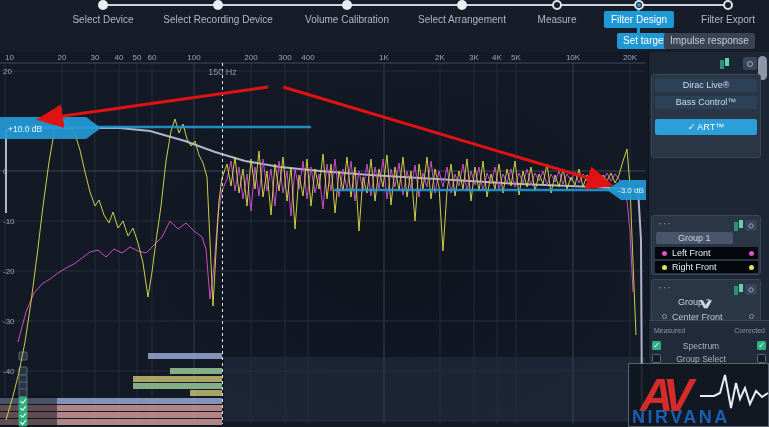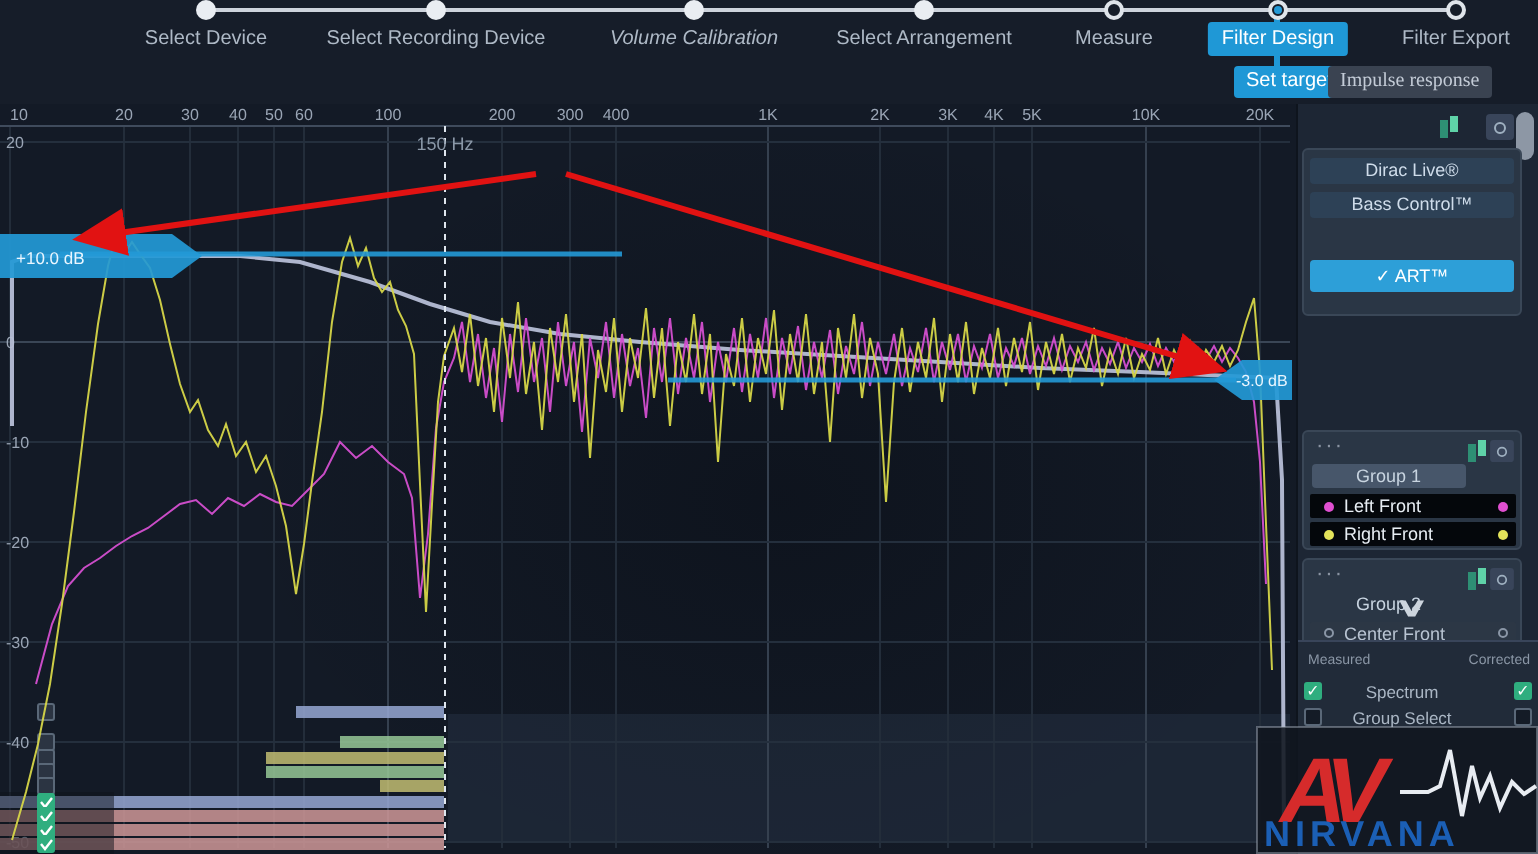--- a/index.html
+++ b/index.html
@@ -25,21 +25,21 @@
   #sidebar{position:absolute;left:648px;top:52px;width:121px;height:375px;background:#1d2634;border-left:1px solid #0e141d;z-index:2;}
   .sb-icon-squares{position:absolute;width:12px;height:12px;}
   .sb-icon-squares i{position:absolute;display:block;}
   .sb-icon-squares .a{left:0;top:2px;width:4px;height:9px;background:#2e8f74;}
   .sb-icon-squares .b{left:5px;top:0;width:4px;height:8px;background:#5fd3a8;}
   .sb-gear{position:absolute;width:14px;height:13px;background:#39455a;border-radius:2px;}
   .sb-gear::after{content:"";position:absolute;left:4px;top:3.5px;width:6px;height:6px;border-radius:50%;border:1.5px solid #9fb0c0;box-sizing:border-box;}
   .scroll-thumb{position:absolute;left:109px;width:9px;height:24px;border-radius:5px;background:#8d97a5;}
   .card{position:absolute;left:2px;width:110px;background:#2a3645;border:1px solid #3a4757;border-radius:3px;box-sizing:border-box;}
   .techbtn{margin:4px 3px 0 3px;height:13px;line-height:13px;text-align:center;font-size:9px;color:#cfdcea;background:#2d4156;border-radius:2px;white-space:nowrap;overflow:hidden;}
-  .techbtn.active{background:#2d9fd8;color:#fff;height:16px;line-height:16px;margin-top:21px;}
+  .techbtn.active{background:#2d9fd8;color:#fff;height:16px;line-height:16px;margin-top:10px;}
   .dots{position:absolute;left:6px;top:3px;font-size:11px;letter-spacing:1px;color:#8a94a2;line-height:8px;}
   .gname{position:absolute;left:4px;font-size:9px;color:#c8d4e0;padding:1px 22px;border-radius:2px;white-space:nowrap;}
   .gname.sel{background:#47566a;}
   .gname.green{background:#8fc98f;color:#1d2a1d;}
   .spkrow{position:absolute;left:3px;width:103px;height:12px;border-radius:1px;font-size:9px;line-height:12px;color:#e8eef4;}
   .spkrow.meas{background:#04070b;}
   .spkrow.unmeas{background:#2c3745;color:#b9c4d2;}
   .spkdot{position:absolute;top:3.5px;width:5px;height:5px;border-radius:50%;}
   .spkring{position:absolute;top:3px;width:5px;height:5px;border-radius:50%;border:1px solid #8a96a6;box-sizing:border-box;}
   .chev{position:absolute;left:52px;color:#cdd5de;font-size:13px;font-weight:bold;transform:scaleX(1.8);}
@@ -58,31 +58,31 @@
 <div id="app">
 
 <div id="nav">
       <div class="stepline" style="left: 103px; width: 625px;"></div>
       <div id="connector"></div>
       <div class="stepdot done" style="left: 98px;"></div>
       <div class="steplabel " style="left: 103px;">Select Device</div>
       <div class="stepdot done" style="left: 213px;"></div>
       <div class="steplabel " style="left: 218px;">Select Recording Device</div>
       <div class="stepdot done" style="left: 342px;"></div>
-      <div class="steplabel " style="left: 347px; font-style: italic;">Volume Calibration</div>
+      <div class="steplabel " style="left: 347px;">Volume Calibration</div>
       <div class="stepdot done" style="left: 457px;"></div>
       <div class="steplabel " style="left: 462px;">Select Arrangement</div>
       <div class="stepdot todo" style="left: 552px;"></div>
       <div class="steplabel " style="left: 557px;">Measure</div>
       <div class="stepdot current" style="left: 634px;"></div>
       <div class="steplabel current" style="left: 639px;">Filter Design</div>
       <div class="stepdot todo" style="left: 723px;"></div>
       <div class="steplabel " style="left: 728px;">Filter Export</div>
       <div class="subtab active" style="left: 617px;">Set target</div>
-      <div class="subtab inactive" style="left: 664px; font-family: Liberation Serif, serif;">Impulse response</div>
+      <div class="subtab inactive" style="left: 664px;">Impulse response</div>
     </div>
 
 <svg id="chart" width="648" height="375" viewBox="0 52 648 375">
       <defs>
         <radialGradient id="vig" cx="50%" cy="50%" r="50%">
           <stop offset="0%" stop-color="rgba(5,8,14,0.35)"></stop>
           <stop offset="100%" stop-color="rgba(5,8,14,0)"></stop>
         </radialGradient>
         <marker id="arrow" markerWidth="9" markerHeight="8" refX="7" refY="4" orient="auto">
           <path d="M0,0 L9,4 L0,8 z" fill="#e11212"></path>

